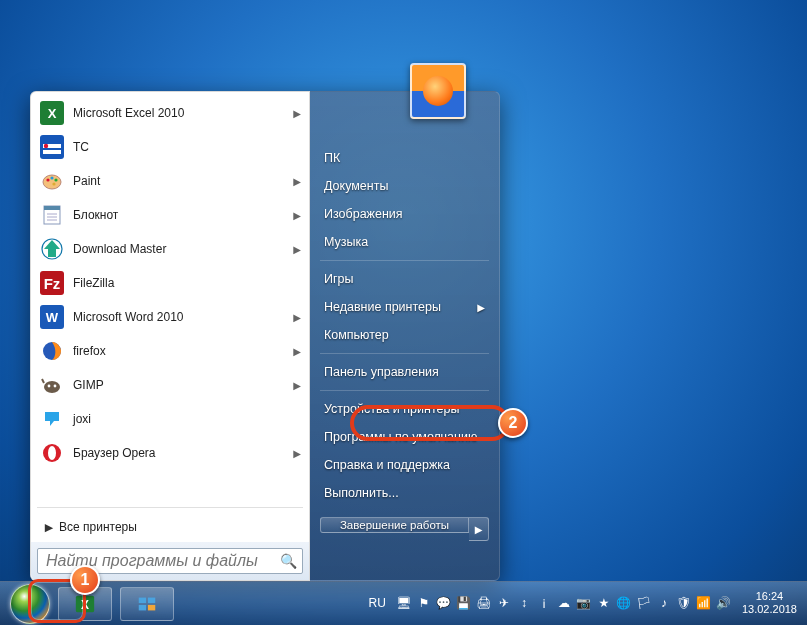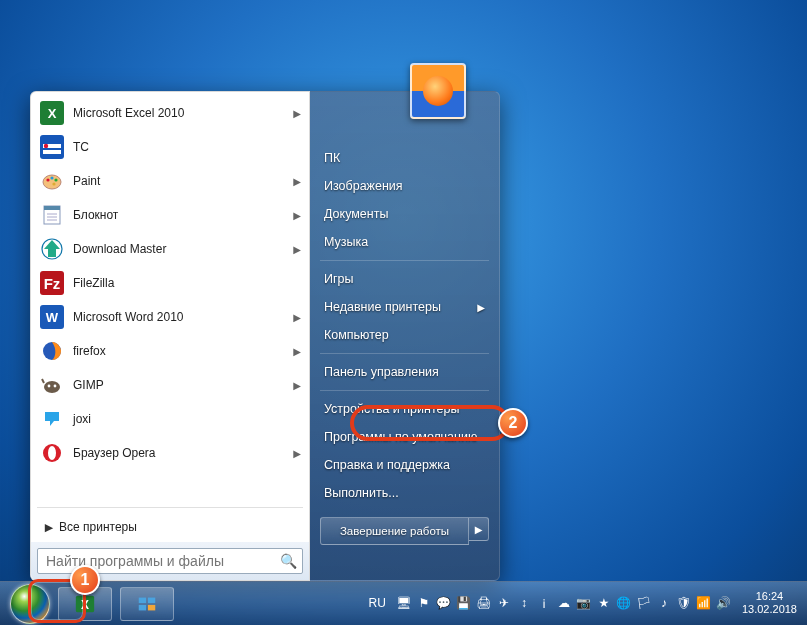--- a/index.html
+++ b/index.html
@@ -105,37 +105,37 @@
   .sep { height:1px; background:#e0e0e0; margin:4px 6px; }
   .all-programs { display:flex; align-items:center; height:30px; padding:0 8px; font-size:12px; color:#222; }
   .all-programs .arw { width:20px; text-align:center; color:#333; font-size:11px; }
   .search-wrap { padding:6px; background: linear-gradient(to bottom,#eef3fa,#dde7f3); border-bottom-left-radius:6px; }
   .search-box {
     display:flex; align-items:center; height:26px;
     background:#fff; border:1px solid #9ab; border-radius:2px;
     padding:0 4px;
   }
   .search-box input {
-    flex:1; border:none; outline:none; font-size:14px; color:#777;
+    flex:1; border:none; outline:none; font-size:16px; font-style:italic; color:#777;
     padding-left:4px;
   }
   .search-box .mag { color:#4a79b8; font-size:14px; }
 
   .right-item {
     padding:7px 14px; font-size:12.5px; color:#fff;
     display:flex; align-items:center; justify-content:space-between;
     text-shadow: 0 1px 2px rgba(0,0,0,0.65);
   }
   .right-sep { height:1px; background: rgba(255,255,255,0.2); margin:4px 10px; }
   .shutdown {
     margin:10px 10px 8px 10px;
     display:flex;
   }
   .shutdown-btn {
-    flex:1; height:28px;
+    flex:1; height:16px;
     background: linear-gradient(to bottom, rgba(255,255,255,0.2), rgba(255,255,255,0.04));
     border:1px solid rgba(255,255,255,0.35);
     color:#fff; font-size:11.5px;
     display:flex; align-items:center; justify-content:center;
     border-top-left-radius:3px; border-bottom-left-radius:3px;
     text-shadow: 0 1px 2px rgba(0,0,0,0.6);
   }
   .shutdown-arrow {
     width:20px; height:24px;
     background: linear-gradient(to bottom, rgba(255,255,255,0.2), rgba(255,255,255,0.04));
@@ -290,24 +290,24 @@
       </div>
     </div>
   </div>
 
   <div class="sm-right" id="right-list">
 
   <div class="right-item">
         <span>ПК</span>
       </div>
       <div class="right-item">
+        <span>Документы</span>
+      </div>
+      <div class="right-item">
         <span>Изображения</span>
-      </div>
-      <div class="right-item">
-        <span>Документы</span>
       </div>
       <div class="right-item">
         <span>Музыка</span>
       </div>
       <div class="right-sep"></div>
       <div class="right-item">
         <span>Игры</span>
       </div>
       <div class="right-item">
         <span>Недавние принтеры</span>

